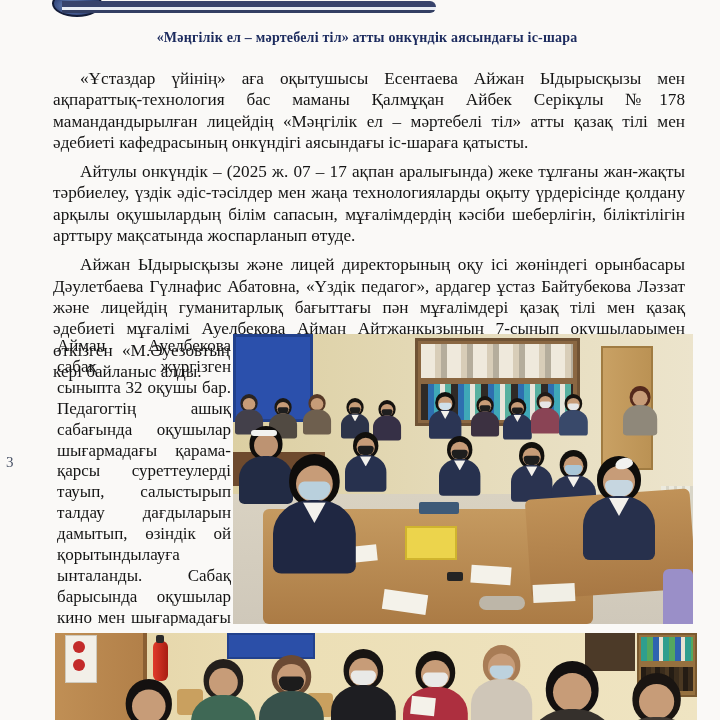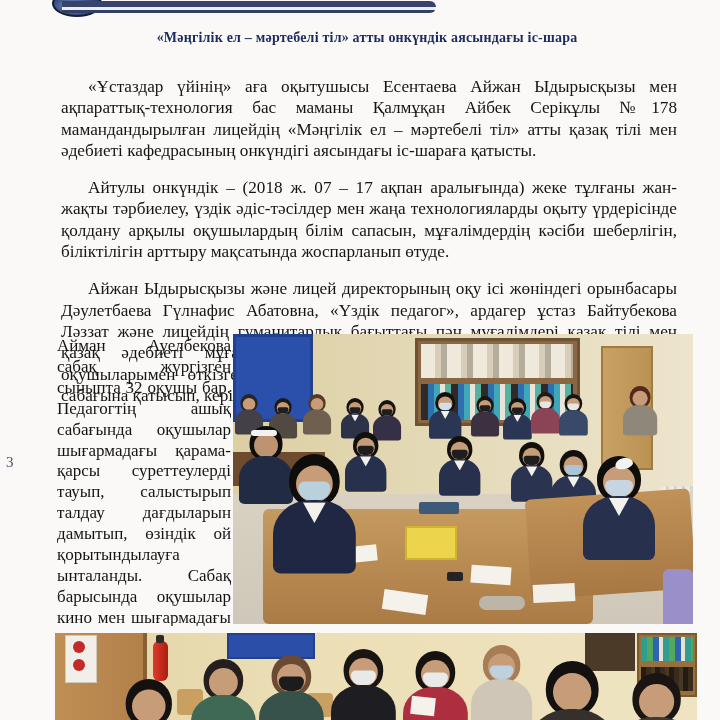--- a/index.html
+++ b/index.html
@@ -12,21 +12,21 @@
           background:radial-gradient(ellipse at 40% 60%, #7d9bcc 0%, #3c5186 45%, #1b2547 100%);
           border:2px solid #131c38;}
   .topbar{position:absolute;left:62px;top:1px;width:374px;height:12px;border-radius:0 7px 7px 0;
           background:linear-gradient(180deg,#37436c 0%,#37436c 52%,#e9edf4 52%,#e9edf4 72%,#333f63 72%,#333f63 100%);}
 
   
   .title{position:absolute;left:34px;top:22px;width:650px;margin:8px;text-align:center;
          font-size:14px;font-weight:bold;color:#1c2b5e;white-space:nowrap;letter-spacing:.2px;}
   .bodytext{position:absolute;left:45px;top:60px;width:648px;text-align:justify;
             font-size:17.2px;line-height:21.3px;}
-  .bodytext p{margin:16px;text-indent:27px;}
+  .bodytext p{margin:8px;text-indent:27px;}
   .coltext{position:absolute;left:57px;top:336px;width:174px;height:290px;overflow:hidden;
            text-align:justify;font-size:17px;line-height:20.9px;}
   .pagenum{position:absolute;left:6px;top:454px;font-size:15px;color:#4a5468;}
 
   
   .photo{position:absolute;overflow:hidden;background:#e6dbb8;}
   .photo-main{left:233px;top:334px;width:460px;height:290px;}
   .photo-bottom{left:55px;top:633px;width:642px;height:87px;}
   .abs{position:absolute;}
 
@@ -48,21 +48,21 @@
 
 <div class="page">
 
   <div class="emblem"></div>
   <div class="topbar"></div>
 
   <h1 class="title">«Мәңгілік ел – мәртебелі тіл» атты онкүндік аясындағы іс-шара</h1>
 
   <div class="bodytext">
     <p>«Ұстаздар үйінің» аға оқытушысы Есентаева Айжан Ыдырысқызы мен ақпараттық-технология бас маманы Қалмұқан Айбек Серікұлы №178 мамандандырылған лицейдің «Мәңгілік ел – мәртебелі тіл» атты қазақ тілі мен әдебиеті кафедрасының онкүндігі аясындағы іс-шараға қатысты.</p>
-    <p>Айтулы онкүндік – (2018 ж. 07 – 17 ақпан аралығында) жеке тұлғаны жан-жақты тәрбиелеу, үздік әдіс-тәсілдер мен жаңа технологияларды оқыту үрдерісінде қолдану арқылы оқушылардың білім сапасын, мұғалімдердің кәсіби шеберлігін, біліктілігін арттыру мақсатында жоспарланып өтуде.</p>
+    <p>Айтулы онкүндік – (2025 ж. 07 – 17 ақпан аралығында) жеке тұлғаны жан-жақты тәрбиелеу, үздік әдіс-тәсілдер мен жаңа технологияларды оқыту үрдерісінде қолдану арқылы оқушылардың білім сапасын, мұғалімдердің кәсіби шеберлігін, біліктілігін арттыру мақсатында жоспарланып өтуде.</p>
     <p>Айжан Ыдырысқызы және лицей директорының оқу ісі жөніндегі орынбасары Дәулетбаева Гүлнафис Абатовна, «Үздік педагог», ардагер ұстаз Байтубекова Ләззат және лицейдің гуманитарлық бағыттағы пән мұғалімдері қазақ тілі мен қазақ әдебиеті мұғалімі Ауелбекова Айман Айтжанқызының 7-сынып оқушыларымен өткізген «М.Әуезовтың «Көксерек» әңгімесі» тақырыбындағы сабағына қатысып, кері байланыс алды.</p>
   </div>
 
   <div class="pagenum">3</div>
 
   <div class="coltext">Айман Ауелбекова сабақ жүргізген сыныпта 32 оқушы бар. Педагогтің ашық сабағында оқушылар шығармадағы қарама-қарсы суреттеулерді тауып, салыстырып талдау дағдыларын дамытып, өзіндік ой қорытындылауға ынталанды. Сабақ барысында оқушылар кино мен шығармадағы айы-</div>
 
   <div class="photo photo-main">
 
     <div class="abs" style="left:0;top:0;width:460px;height:160px;background:linear-gradient(90deg,#dccfa2 0%,#e6dcbc 55%,#ece4cc 100%);"></div>

